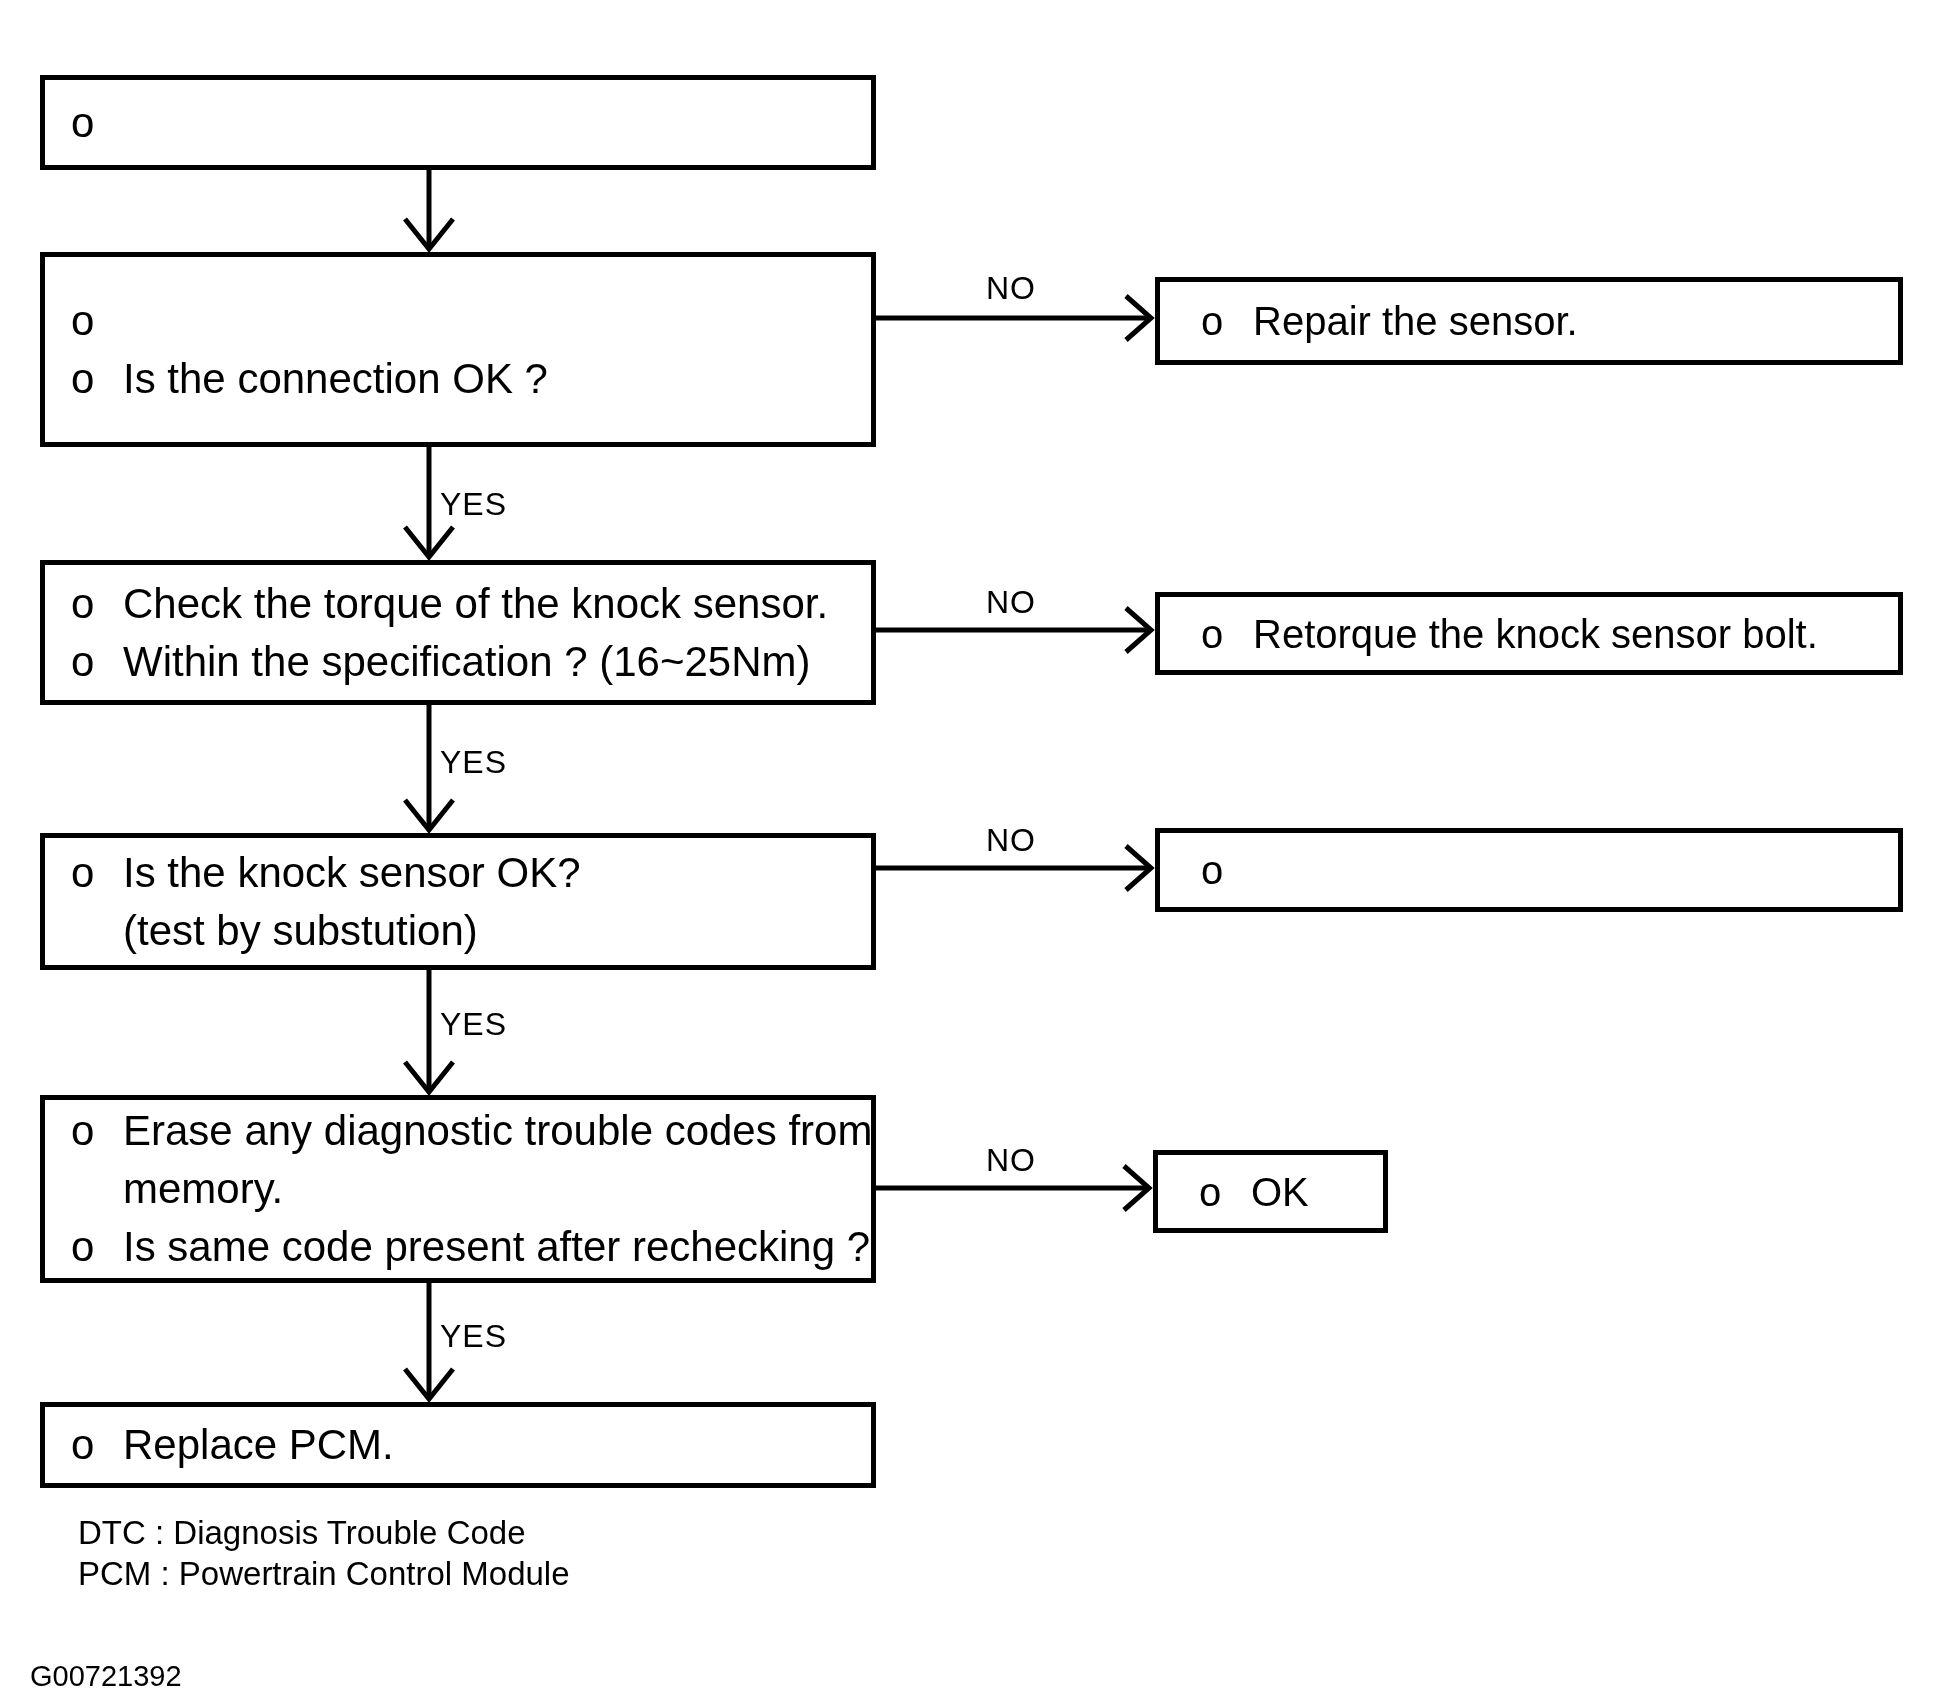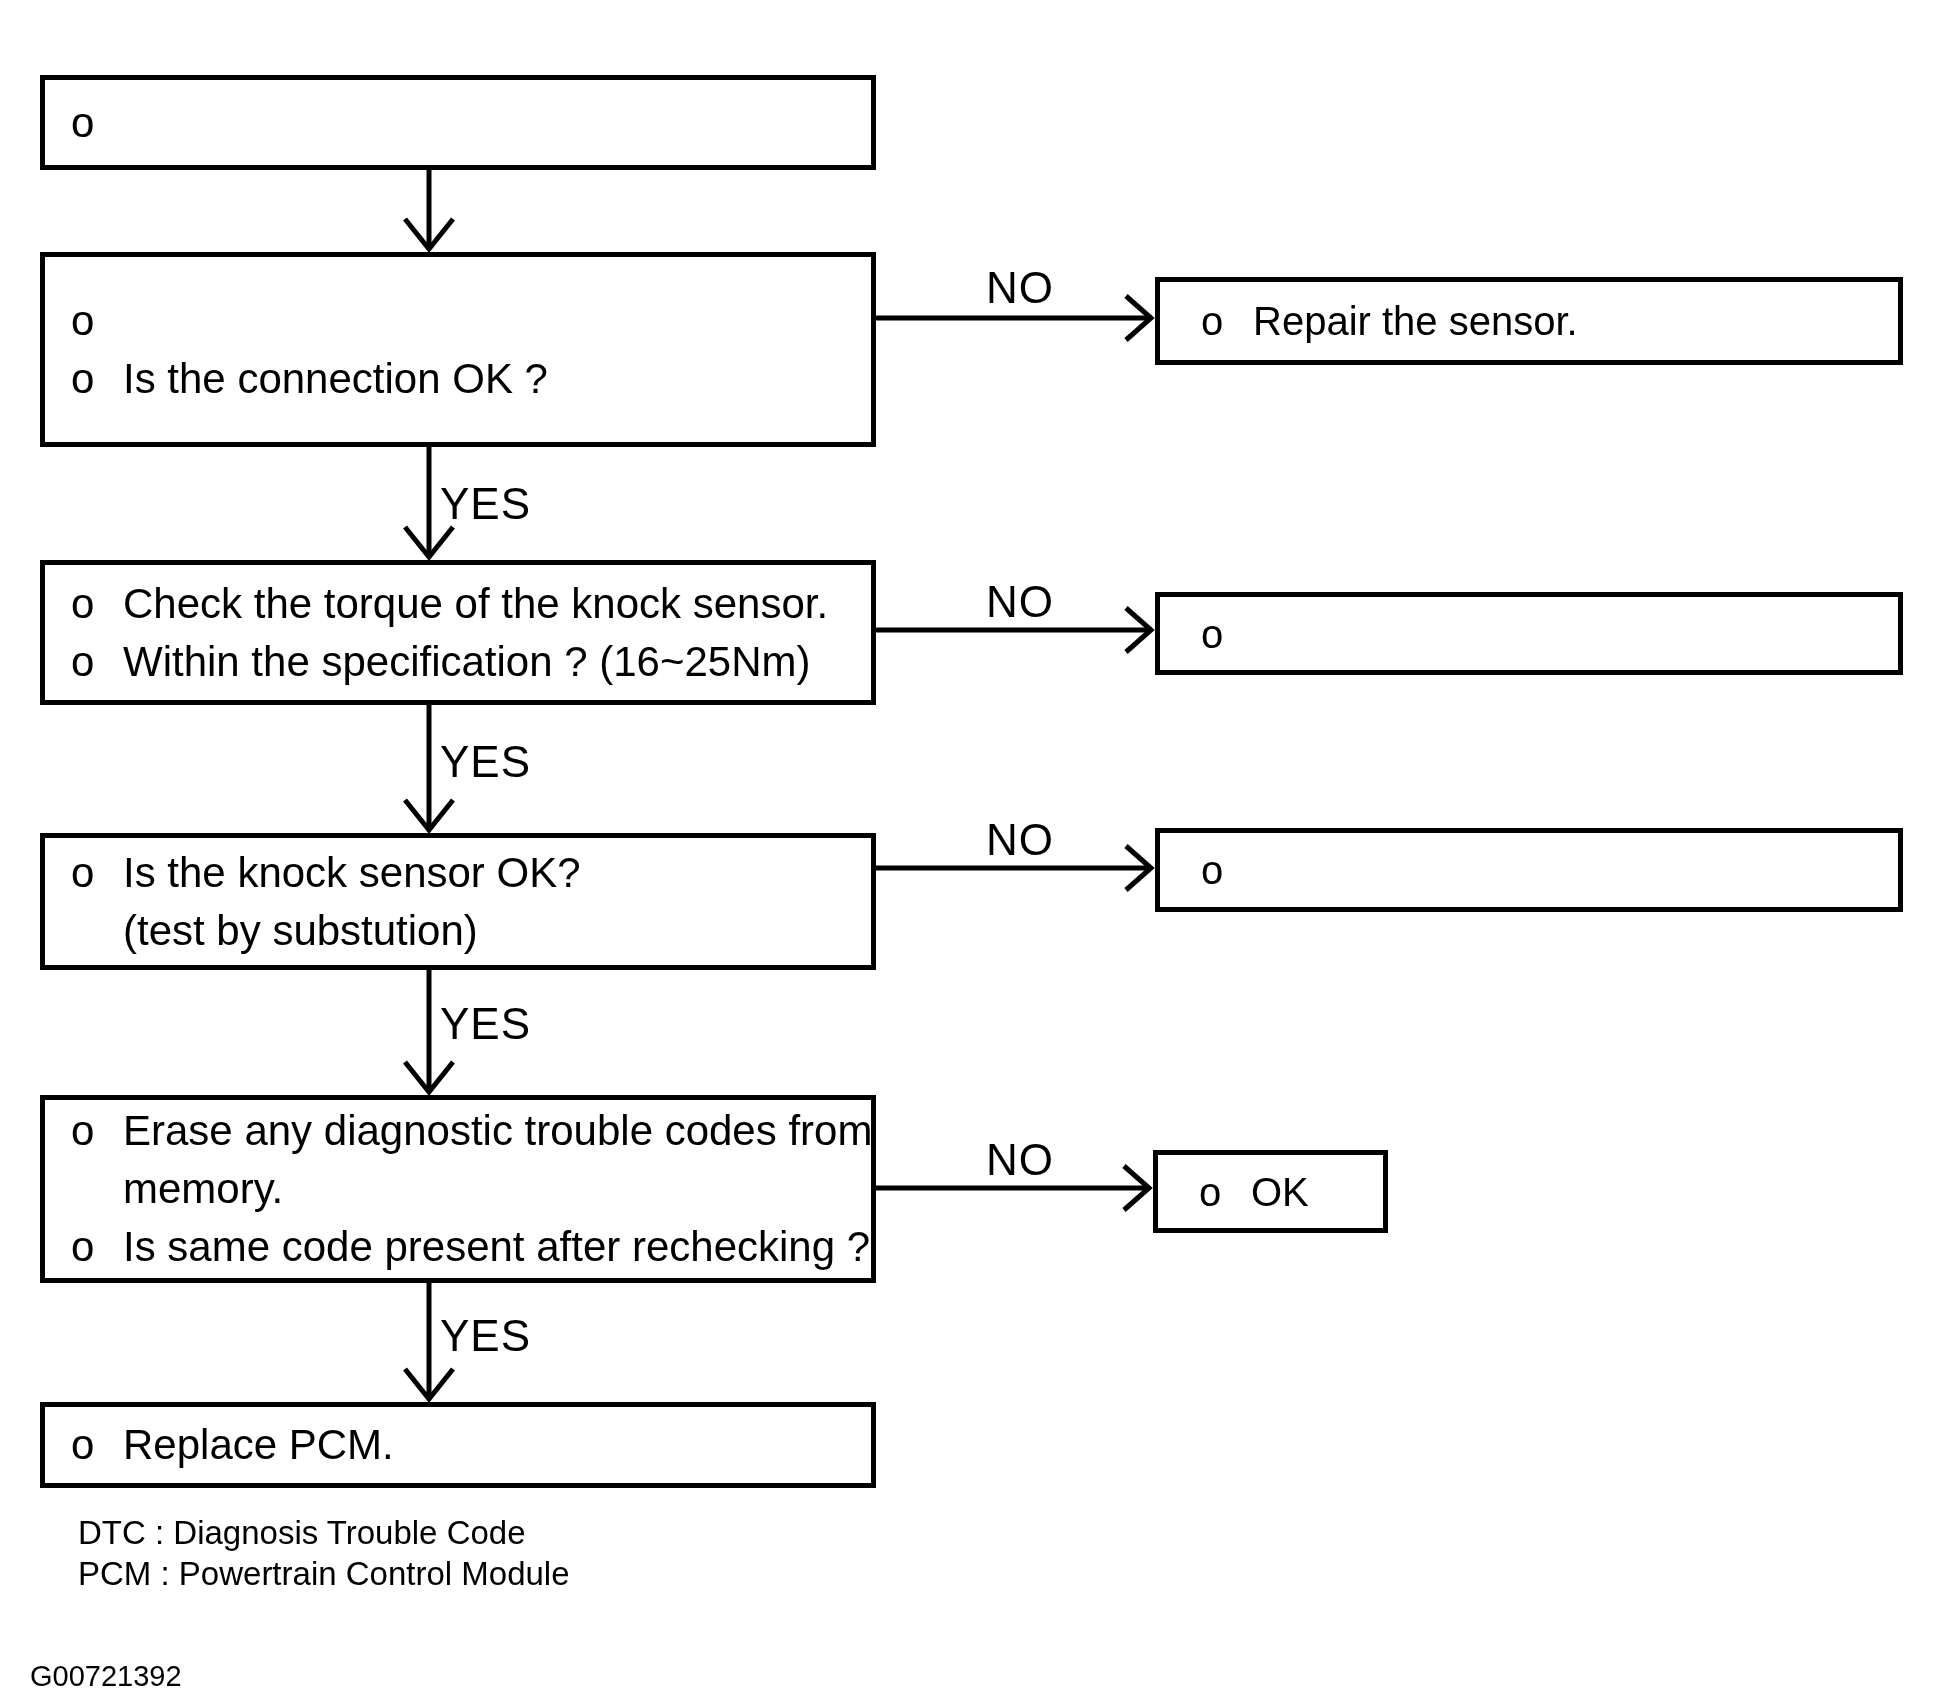--- a/index.html
+++ b/index.html
@@ -24,21 +24,21 @@
   }
   .step{font-size:42px;line-height:58px;}
   .result{font-size:40px;line-height:50px;}
   .row{display:flex;align-items:flex-start;}
   .step .row{padding-left:26px;padding-right:6px;}
   .result .row{padding-left:41px;padding-right:6px;}
   .bullet{flex:0 0 52px;width:52px;}
   .txt{white-space:pre;}
   .edge-label{
     position:absolute;
-    font-size:44px;line-height:44px;
+    font-size:32px;line-height:44px;
     letter-spacing:1px;
   }
   .footnotes{
     position:absolute;left:78px;top:1512px;
     font-size:33px;line-height:41px;
   }
   .figure-id{
     position:absolute;left:30px;top:1662px;
     font-size:29px;line-height:29px;
   }
@@ -128,20 +128,21 @@
   <div class="box result" style="left:1155px;top:277px;width:748px;height:88px;">
     <div class="row">
       <span class="bullet">o</span>
       <span class="txt">Repair the sensor.</span>
     </div>
   </div>
 
   <div class="box result" style="left:1155px;top:592px;width:748px;height:83px;">
     <div class="row">
       <span class="bullet">o</span>
+      <span class="txt">Retorque the knock sensor bolt.</span>
     </div>
   </div>
 
   <div class="box result" style="left:1155px;top:828px;width:748px;height:84px;">
     <div class="row">
       <span class="bullet">o</span>
     </div>
   </div>
 
   <div class="box result" style="left:1153px;top:1150px;width:235px;height:83px;">

